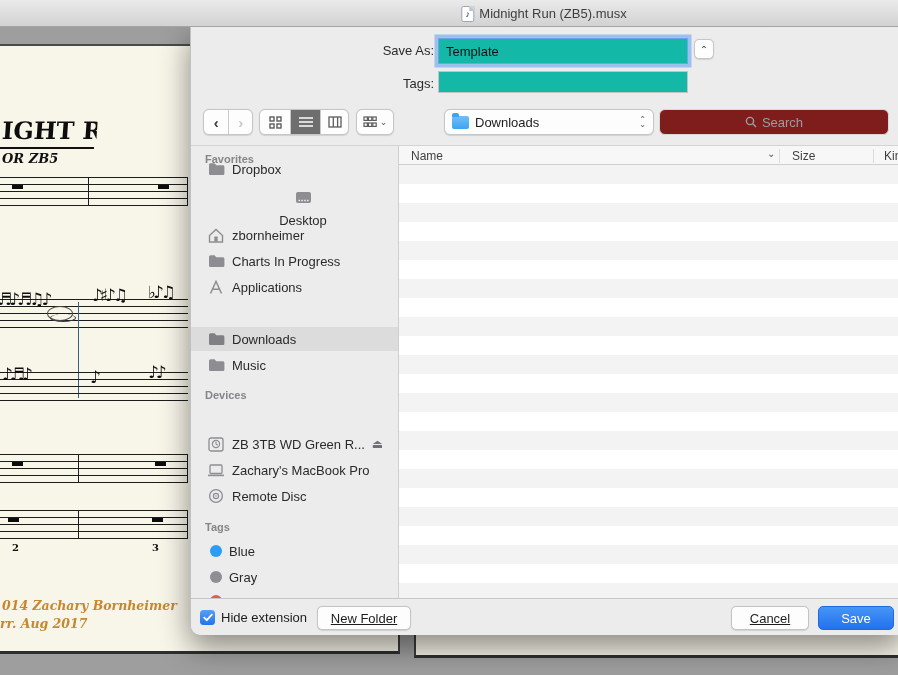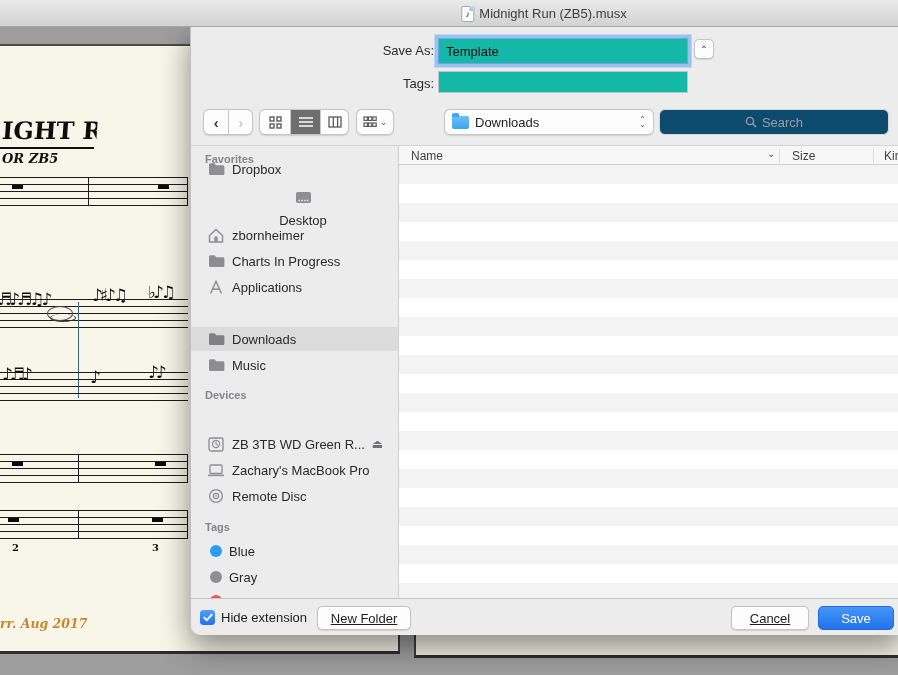--- a/index.html
+++ b/index.html
@@ -60,21 +60,21 @@
   .chev{font-size:15px;font-weight:bold;line-height:1;}
 
   .popup{position:absolute;left:253px;top:82px;width:210px;height:26px;background:#fdfdfd;border:1px solid #c6c6c6;
     border-radius:6px;box-shadow:0 .5px 1px rgba(0,0,0,.12);display:flex;align-items:center;padding:0 7px;gap:6px;}
   .popup .label{font-size:13px;color:#1c1c1c;flex:1;}
   .folder-blue{width:17px;height:13px;position:relative;background:linear-gradient(#6fc0f7,#3fa3ef);border-radius:2px;}
   .folder-blue::before{content:"";position:absolute;left:0;top:-3px;width:7px;height:4px;background:#3fa3ef;
     border-radius:2px 2px 0 0;}
   .updown{display:flex;flex-direction:column;align-items:center;line-height:5px;font-size:8px;color:#555;}
 
-  .searchbox{position:absolute;left:468px;top:82px;width:230px;height:26px;background:#0c4a6e;
+  .searchbox{position:absolute;left:468px;top:82px;width:230px;height:26px;background:#7f1d1d;
     border:1px solid #d8d8d8;border-radius:6px;display:flex;align-items:center;justify-content:center;gap:5px;}
   .searchbox .ph{font-size:13px;color:#9d9da1;}
 
   .list-header{position:absolute;left:208px;top:118px;width:504px;height:20px;background:#f7f7f7;
     border-top:1px solid #d4d4d4;border-bottom:1px solid #cfcfcf;font-size:12px;color:#3f3f3f;}
   .col-div{position:absolute;top:3px;width:1px;height:14px;background:#dcdcdc;}
   .file-list{position:absolute;left:208px;top:138px;width:504px;height:433px;
     background:repeating-linear-gradient(to bottom,#f3f3f3 0 19px,#ffffff 19px 38px);}
 
   .sidebar{position:absolute;left:0;top:118px;width:208px;height:453px;background:#ececec;
@@ -140,20 +140,21 @@
 
     <div class="staff" style="top:464px;width:188px;">
       <div class="wrest" style="left:8px;"></div>
       <div class="wrest" style="left:152px;"></div>
       <div class="barline" style="left:78px;"></div>
       <div class="barline" style="left:187px;"></div>
     </div>
     <div class="measure-num" style="left:12px;top:496px;">2</div>
     <div class="measure-num" style="left:152px;top:496px;">3</div>
 
+    <div class="copyright" style="left:2px;top:552px;">014 Zachary Bornheimer</div>
     <div class="copyright" style="left:0px;top:570px;">rr. Aug 2017</div>
   </div>
   <div class="paper2"></div>
 
   <div class="titlebar">
     <div class="title-wrap">
       <span class="doc-icon">♪</span>
       <span class="title-text">Midnight Run (ZB5).musx</span>
     </div>
   </div>

